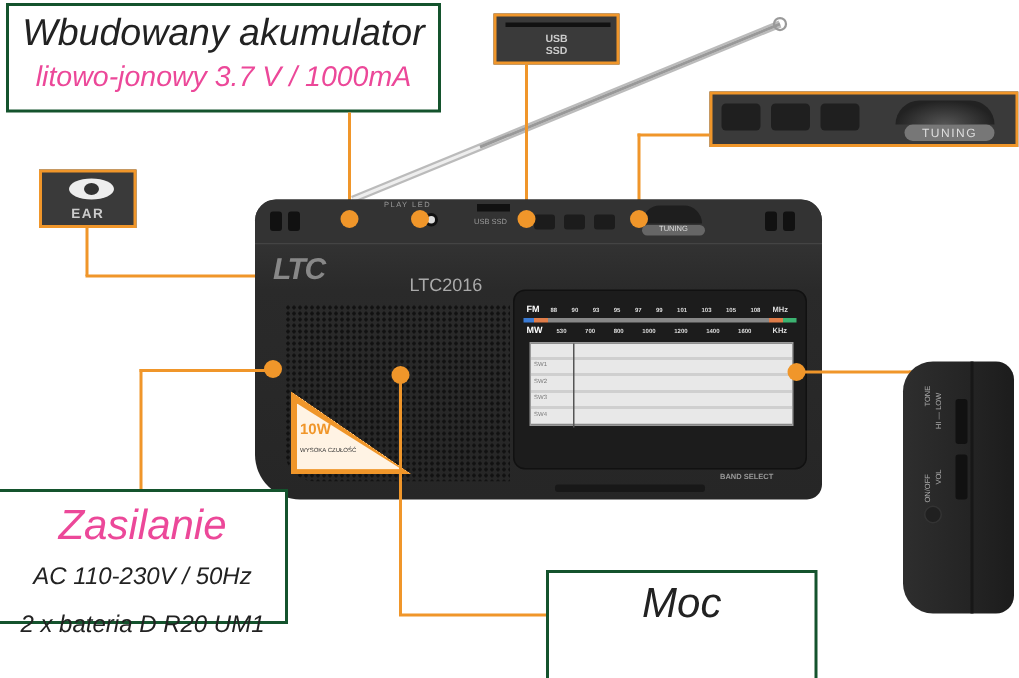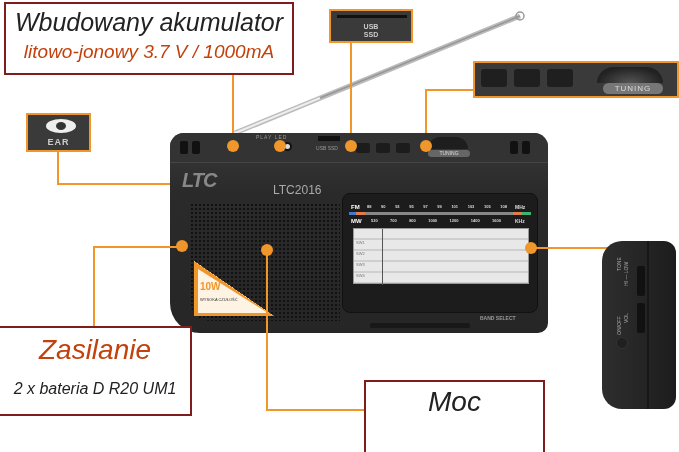--- a/index.html
+++ b/index.html
@@ -1,23 +1,23 @@
 <!DOCTYPE html>
 <html><head>
 <meta charset="utf-8">
 <style>
   * { box-sizing: border-box; margin: 0; padding: 0; }
   html, body { width: 679px; height: 452px; background: #ffffff; overflow: hidden; }
   body { position: relative; font-family: "Liberation Sans", sans-serif; }
   .abs { position: absolute; }
-  .callout { position: absolute; border: 2px solid #7f1d1d; background: #fff; text-align: center; }
+  .callout { position: absolute; border: 2px solid #14532d; background: #fff; text-align: center; }
   .line { position: absolute; background: #f0962a; }
   .dot { position: absolute; width: 12px; height: 12px; border-radius: 50%; background: #f0962a; }
   .italic { font-style: italic; font-weight: 300; }
-  .navy { color: #c2410c; }
+  .navy { color: #ec4899; }
   .dark { color: #222; }
   .inset { position: absolute; border: 2px solid #f0962a; background: #3a3a3a; overflow: hidden; }
 </style>
 </head>
 <body>
 
 <div class="callout" style="left:4px; top:2px; width:290px; height:73px;">
   <div class="italic dark" style="font-size:25px; margin-top:4px;">Wbudowany akumulator</div>
   <div class="italic navy" style="font-size:19px; margin-top:4px;">litowo-jonowy 3.7 V / 1000mA</div>
 </div>
@@ -135,20 +135,21 @@
 
 <div class="line" style="left:93px; top:246px; width:90px; height:2px;"></div>
 <div class="line" style="left:93px; top:246px; width:2px; height:82px;"></div>
 <div class="line" style="left:266px; top:250px; width:2px; height:160px;"></div>
 <div class="line" style="left:266px; top:409px; width:100px; height:2px;"></div>
 <div class="line" style="left:531px; top:247px; width:76px; height:2px;"></div>
 <div class="line" style="left:606px; top:247px; width:2px; height:100px;"></div>
 
 <div class="callout" style="left:0; top:326px; width:192px; height:90px; border-left:none;">
   <div class="italic navy" style="font-size:28px; margin-top:6px;">Zasilanie</div>
+  <div class="italic dark" style="font-size:16px; margin-top:10px;">AC 110-230V / 50Hz</div>
   <div class="italic dark" style="font-size:16px; margin-top:14px;">2 x bateria D R20 UM1</div>
 </div>
 
 <div class="callout" style="left:364px; top:360px; width:181px; height:90px;margin-top:20px;">
   <div class="italic dark" style="font-size:28px; margin-top:4px;">Moc</div>
 </div>
 
 <div class="abs" style="left:602px; top:241px; width:74px; height:168px; background:linear-gradient(90deg, #2e2e2e, #242424 60%, #1c1c1c); border-radius:20px 12px 12px 20px;">
   <div class="abs" style="left:45px; top:0; width:2px; height:168px; background:#171717;"></div>
   <div class="abs" style="left:35px; top:25px; width:8px; height:30px; background:#111; border-radius:2px;"></div>

